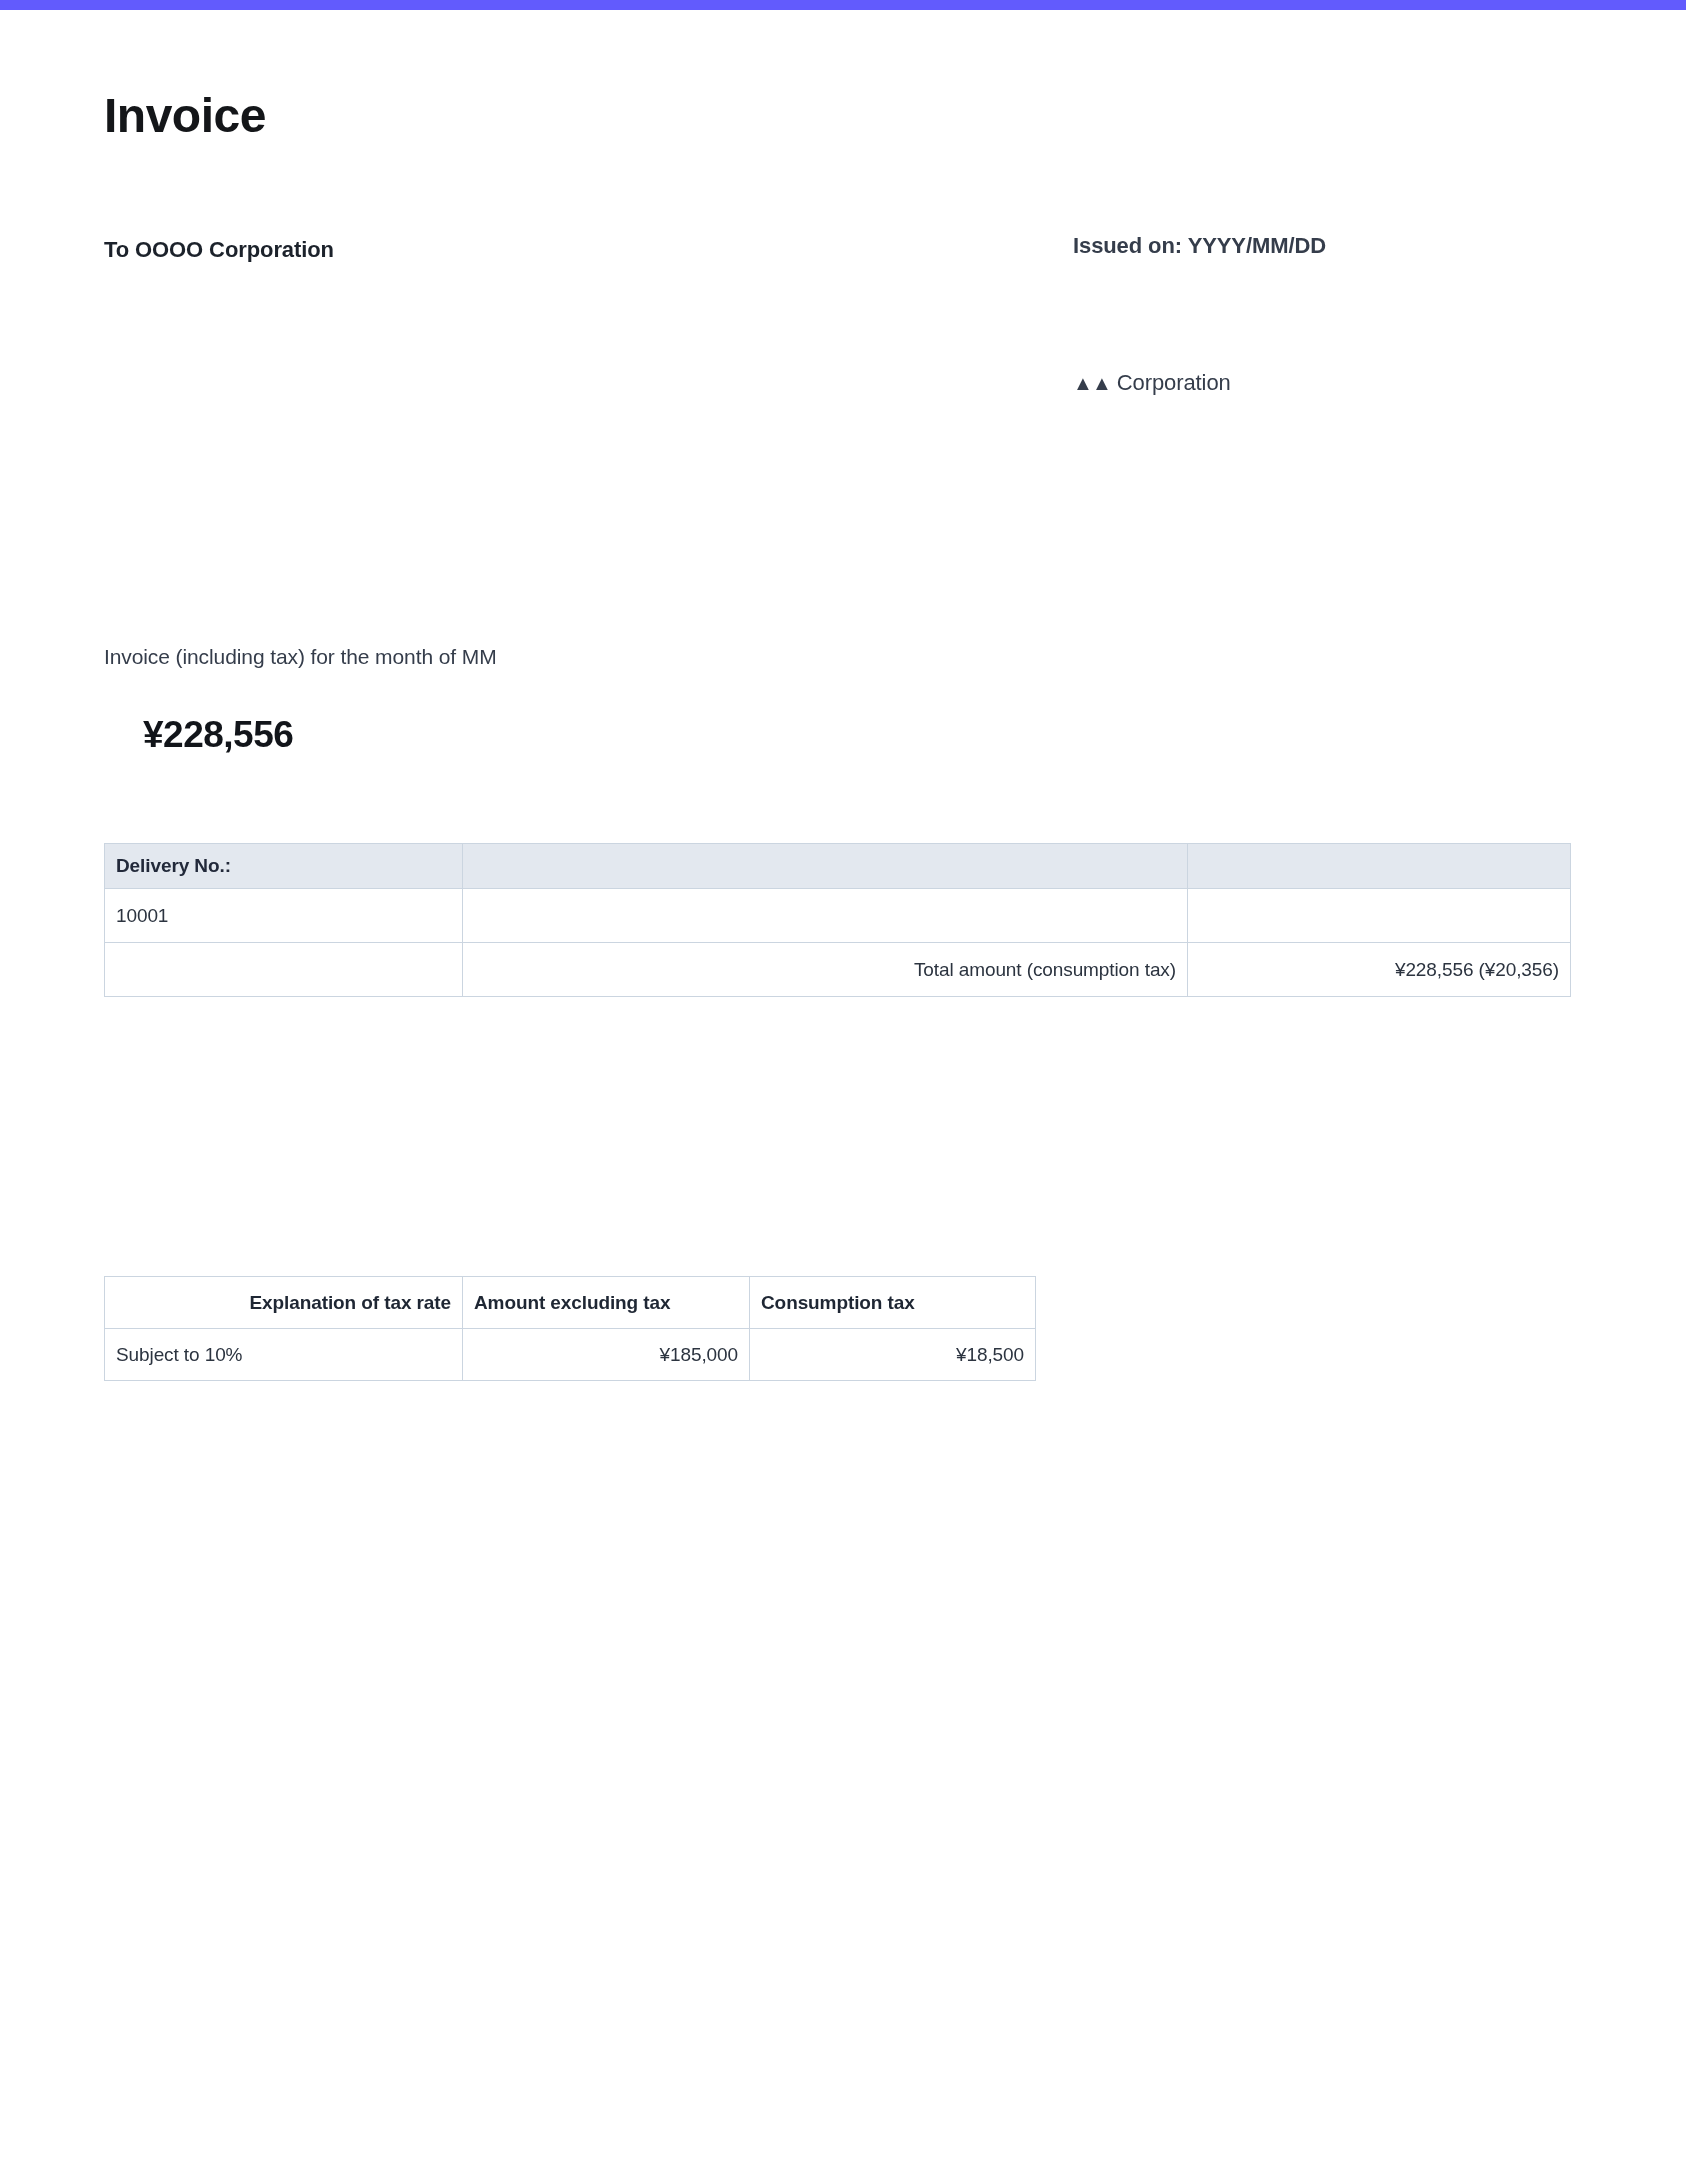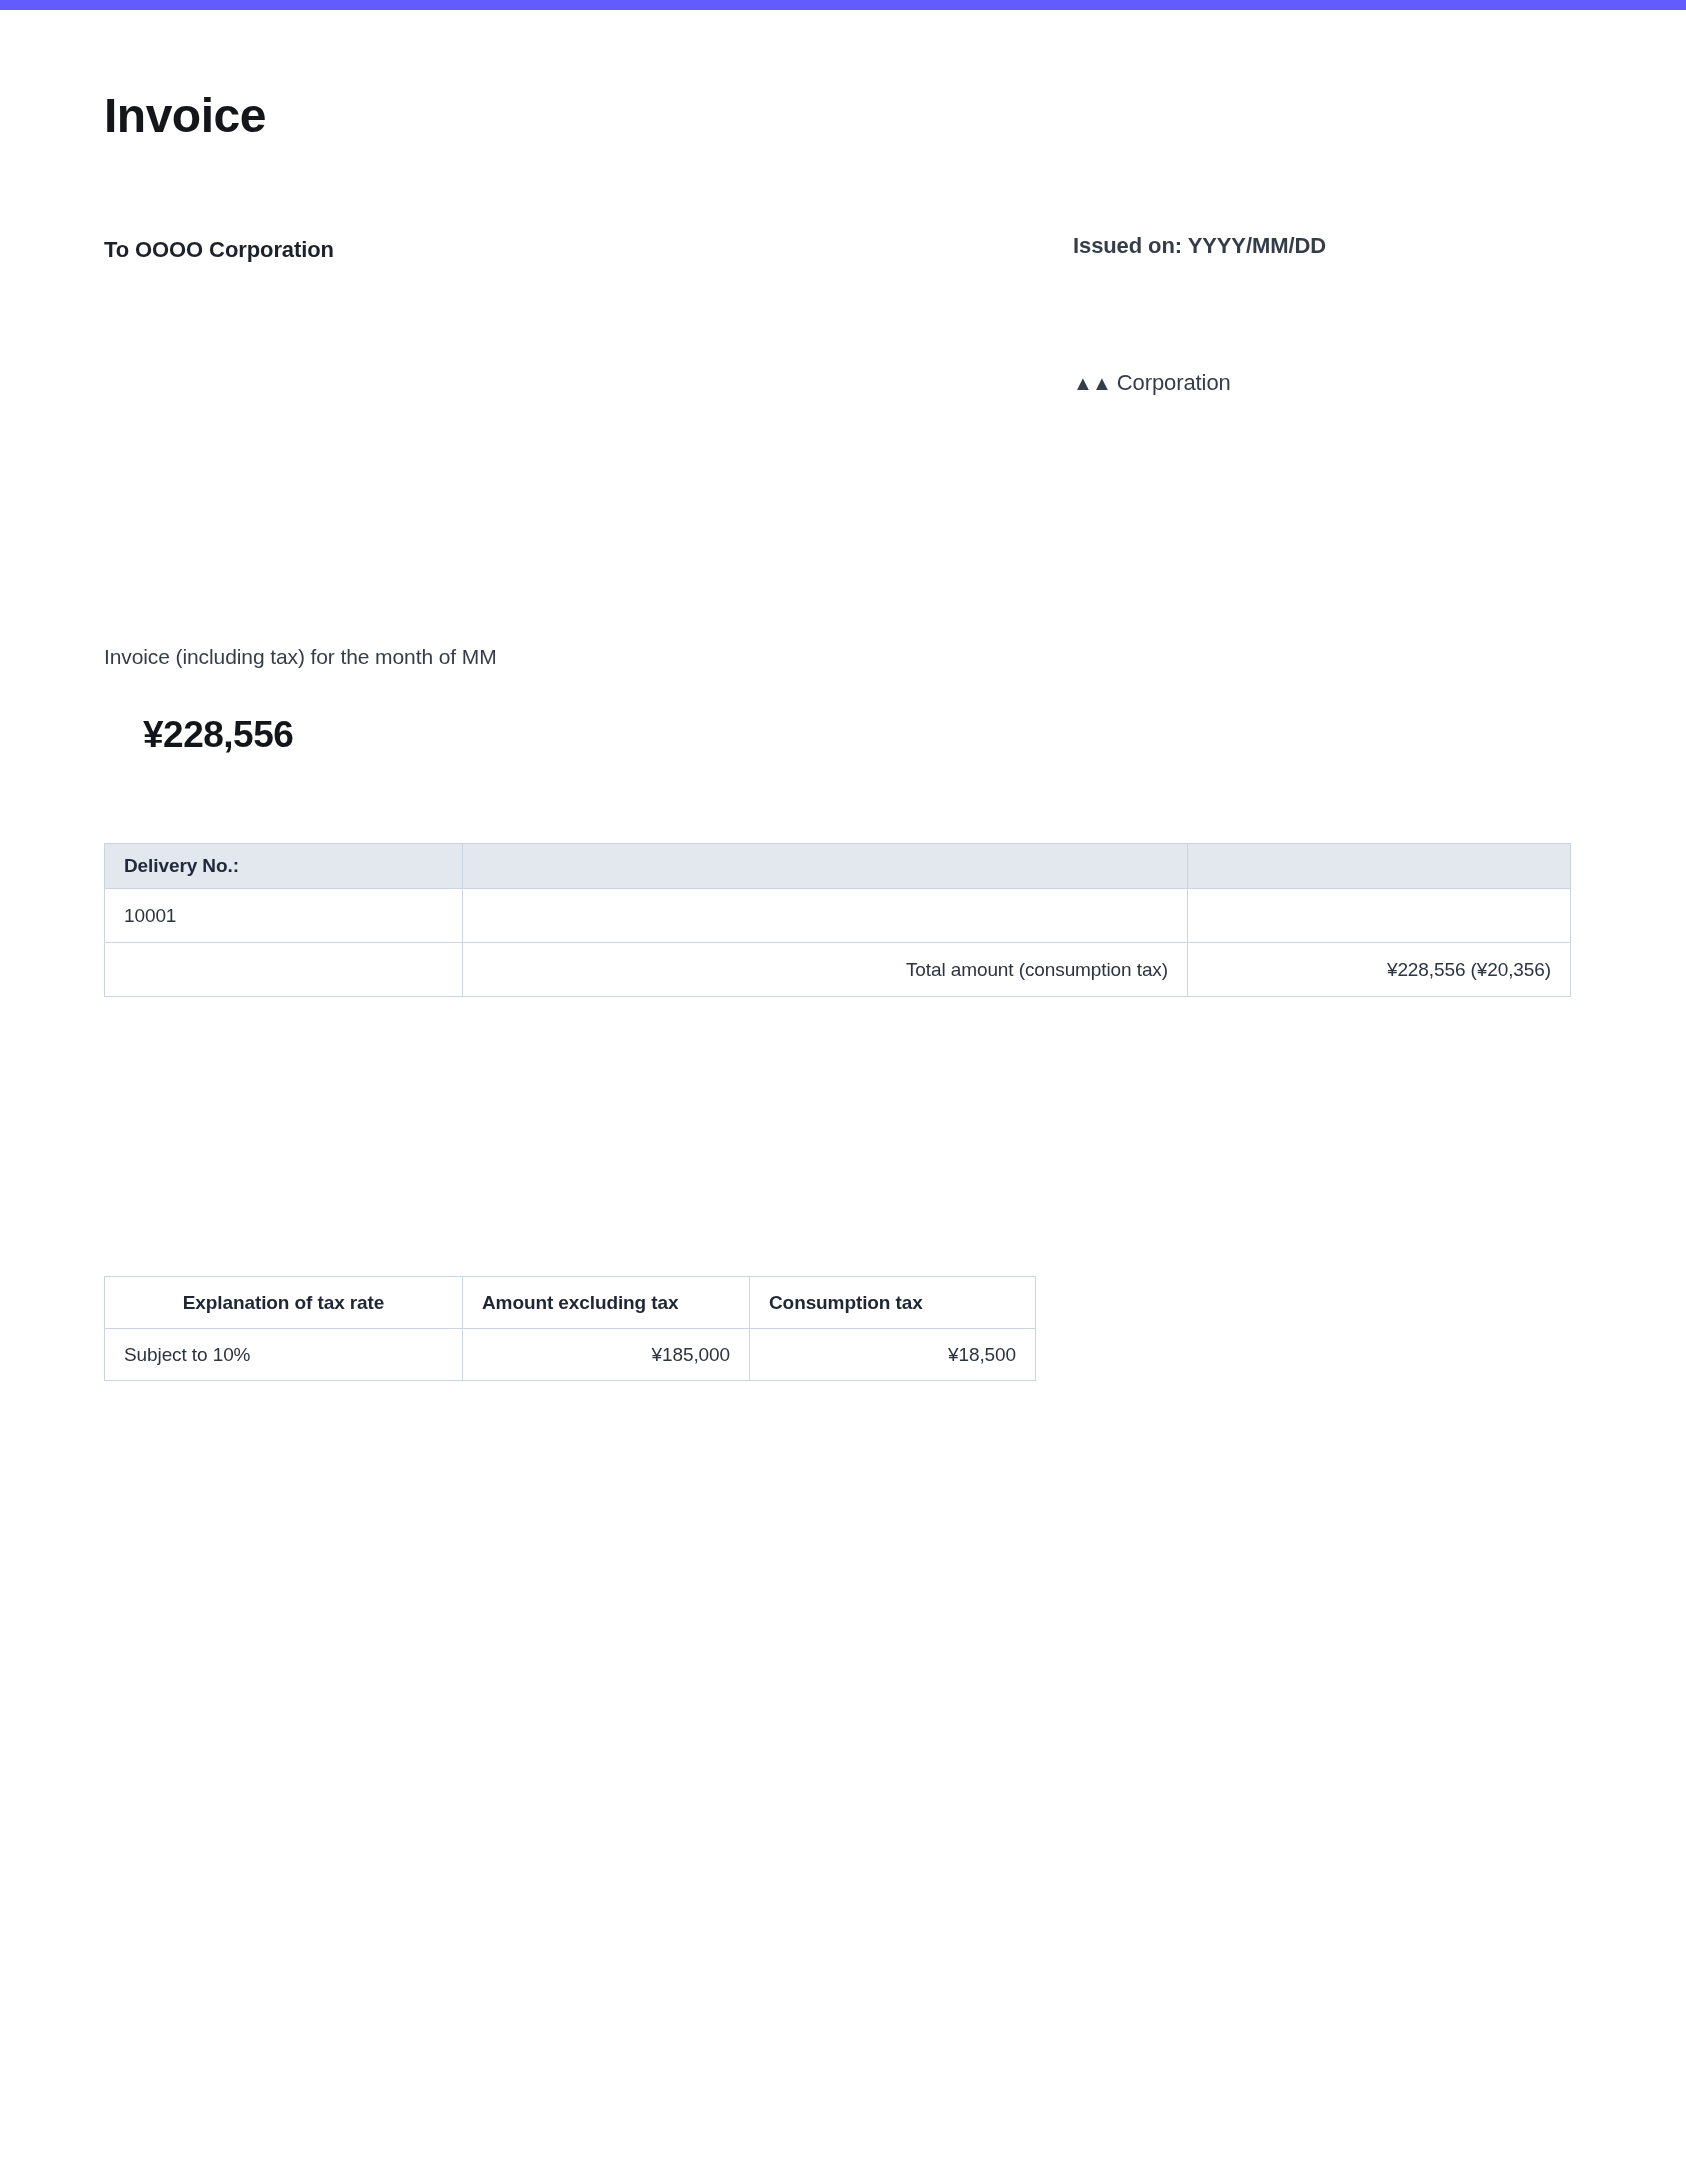--- a/index.html
+++ b/index.html
@@ -107,21 +107,21 @@
     margin-left: 39px;
   }
 
   table.grid {
     position: absolute;
     border-collapse: collapse;
     table-layout: fixed;
   }
   table.grid td, table.grid th {
     border: 0.9px solid #cbd5e0;
-    padding: 0 19px;
+    padding: 0 11px;
     font-size: 19px;
     font-weight: 400;
     color: #2c3440;
     vertical-align: middle;
     letter-spacing: -0.1px;
   }
 
   
   #delivery-table {
     left: 104px;
@@ -150,21 +150,21 @@
     top: 1276px;
     width: 932px;
   }
   #tax-table th {
     background: #ffffff;
     font-weight: 700;
     height: 51px;
     color: #1f2734;
     font-size: 19px;
   }
-  #tax-table th.left { text-align: center; }
+  #tax-table th.left { text-align: right; }
   #tax-table th.center { text-align: left; }
   #tax-table td {
     height: 51px;
     background: #ffffff;
   }
   #tax-table td.right { text-align: right; }
   #tax-table .t1 { width: 358px; }
   #tax-table .t2 { width: 287px; }
   #tax-table .t3 { width: 286px; }
 </style>

